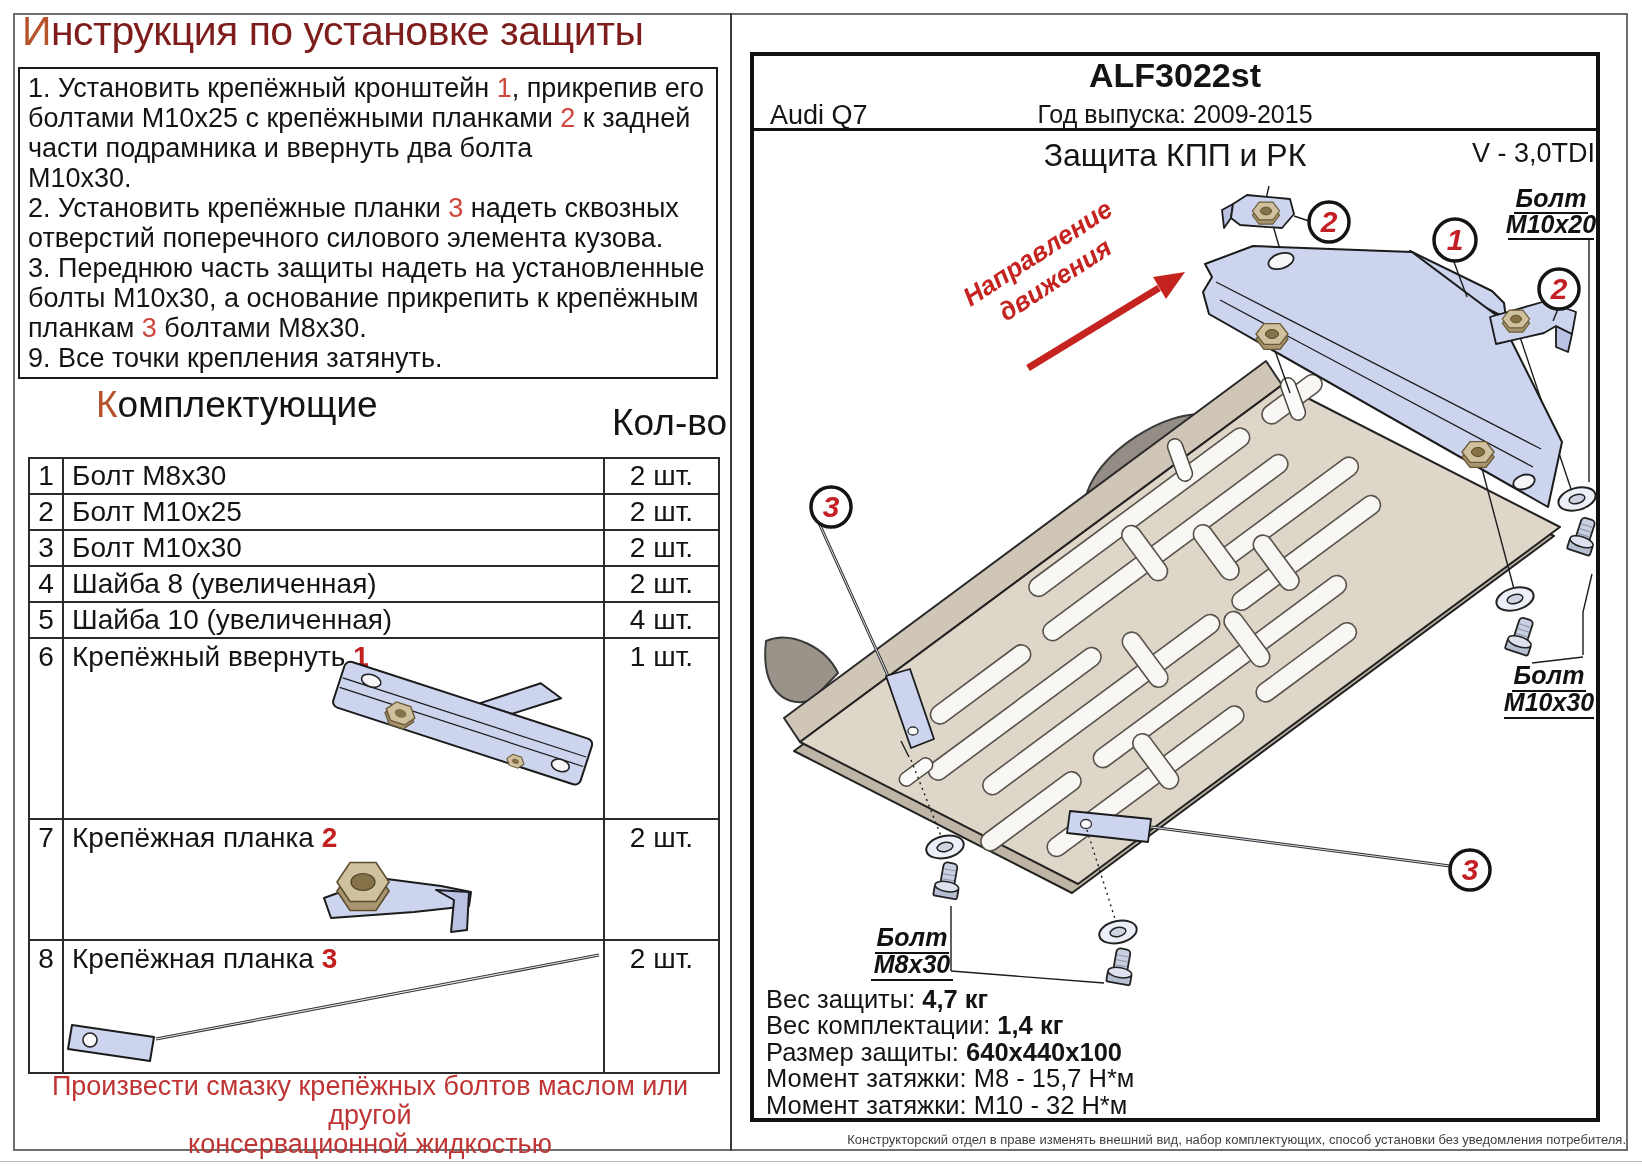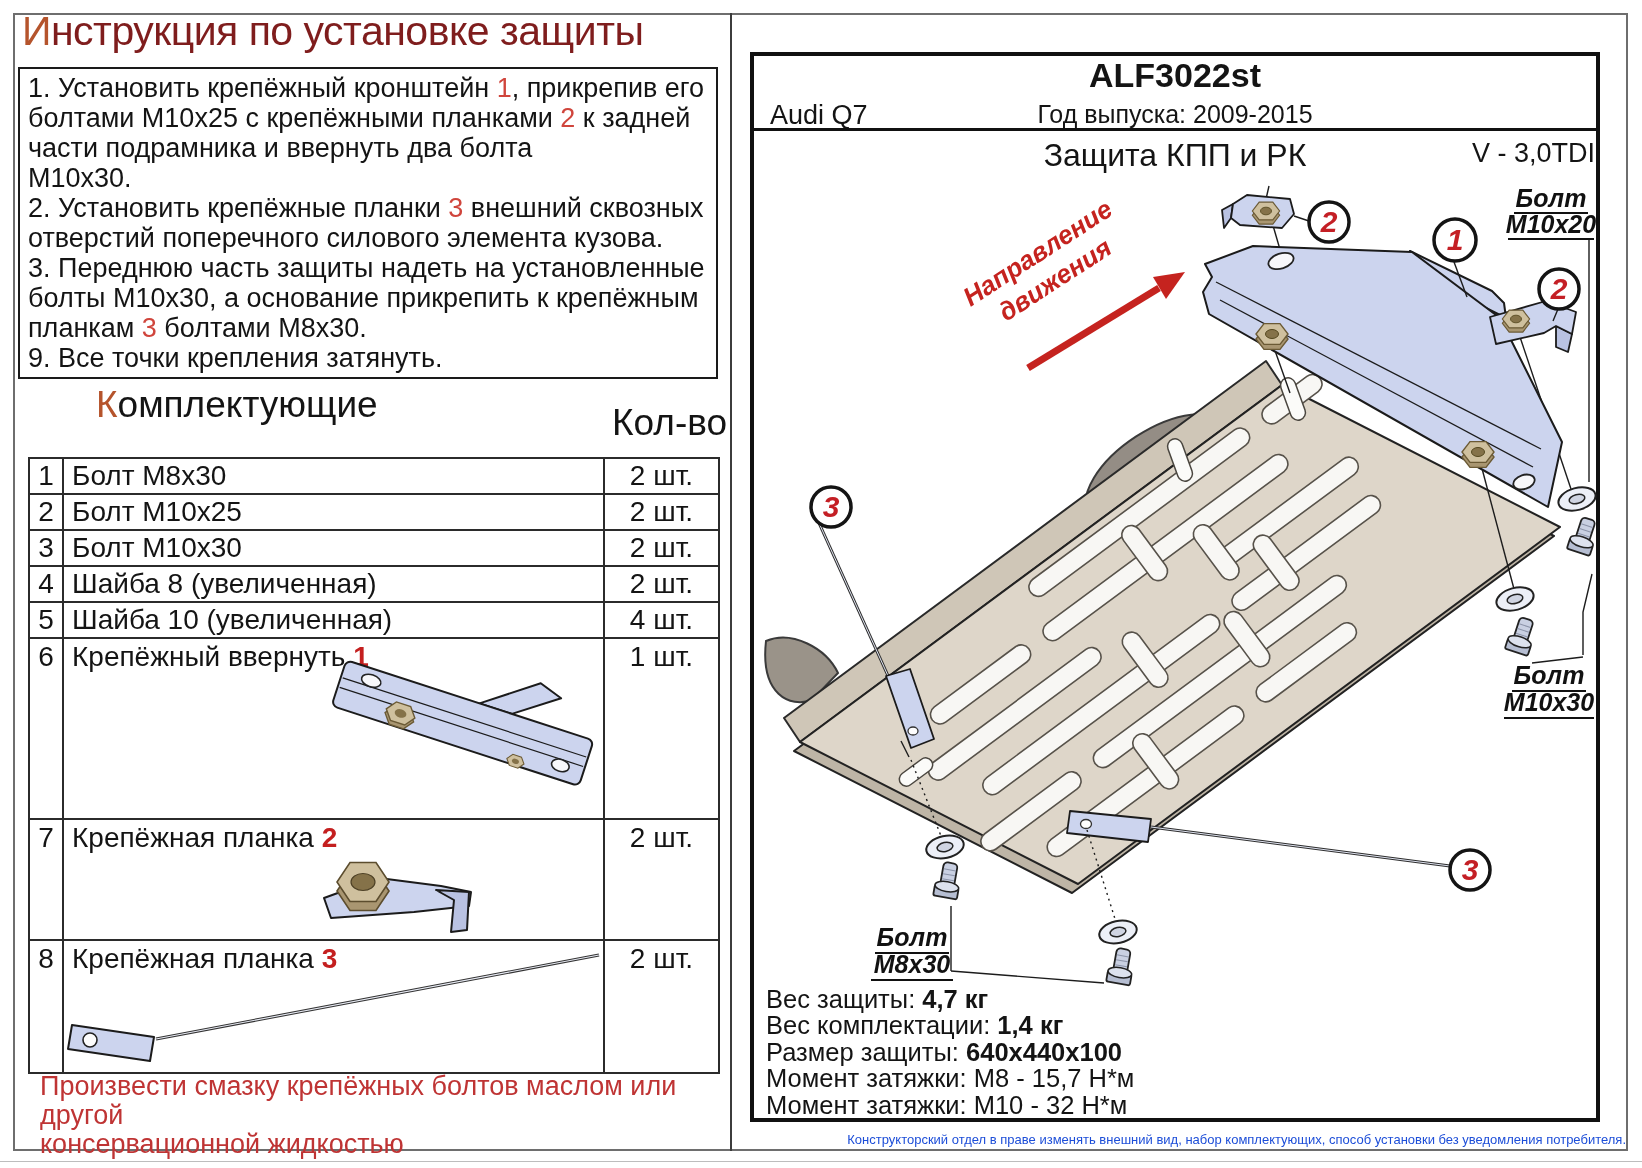--- a/index.html
+++ b/index.html
@@ -25,33 +25,33 @@
   td.cnum{text-align:center;}
   td.cname{padding-left:8px;position:relative;}
   td.cqty{text-align:center;}
   tr.rs td{height:28px;}
   tr.r6 td{height:176px;}
   tr.r7 td{height:116px;}
   tr.r8 td{height:128px;}
   tr.tall td{vertical-align:top;padding-top:2px;}
   .ref{color:#c41f1f;font-weight:bold;}
   .cell-art{position:absolute;pointer-events:none;}
-  .note{left:40px;top:1072px;width:660px;font-size:27px;line-height:29px;color:#bf3434;}
+  .note{left:40px;top:1072px;width:660px;text-align:center;font-size:27px;line-height:29px;color:#bf3434;}
 
   
   .panel-box{left:750px;top:52px;width:850px;height:1070px;border:4px solid #111;box-sizing:border-box;}
   .panel-code{left:750px;top:56px;width:850px;text-align:center;font-size:34px;font-weight:bold;}
   .panel-model{left:770px;top:100px;font-size:27px;}
   .panel-years{left:750px;top:100px;width:850px;text-align:center;font-size:25px;}
   .panel-engine{left:1455px;top:100px;width:140px;text-align:right;font-size:27px;margin-top:38px;}
   .panel-hline{left:754px;top:128px;width:842px;height:3px;background:#111;}
   .panel-subtitle{left:750px;top:137px;width:850px;text-align:center;font-size:32px;}
   .diagram{left:750px;top:166px;width:850px;height:834px;}
   .specs{left:766px;top:986px;font-size:25.5px;line-height:26.4px;}
-  .disclaimer{left:800px;top:1132px;width:826px;text-align:right;font-size:13px;color:#1d4ed8;}
+  .disclaimer{left:800px;top:1132px;width:826px;text-align:right;font-size:13px;color:#404040;}
 
   svg text{font-family:"Liberation Sans","DejaVu Sans",sans-serif;}
   .bolt-label{font-size:25px;font-style:italic;font-weight:bold;fill:#111;}
   .callout-num{font-size:30px;font-style:italic;font-weight:bold;fill:#c41f25;}
   .dir-text{font-size:26px;font-style:italic;font-weight:bold;fill:#c5231f;}
 </style>
 </head>
 <body>
 
 <div class="page">
@@ -59,21 +59,21 @@
   <div class="abs page-frame"></div>
   <div class="abs col-divider"></div>
 
   <div class="abs doc-title">Инструкция по установке защиты</div>
 
   <div class="abs instr-box">
     <div class="iline"><span>1. Установить крепёжный кронштейн </span><span class="red">1</span><span>, прикрепив его</span></div>
     <div class="iline"><span>болтами М10х25 с крепёжными планками </span><span class="red">2</span><span> к задней</span></div>
     <div class="iline"><span>части подрамника и ввернуть два болта</span></div>
     <div class="iline"><span>М10х30.</span></div>
-    <div class="iline"><span>2. Установить крепёжные планки </span><span class="red">3</span><span> внешний сквозных</span></div>
+    <div class="iline"><span>2. Установить крепёжные планки </span><span class="red">3</span><span> надеть сквозных</span></div>
     <div class="iline"><span>отверстий поперечного силового элемента кузова.</span></div>
     <div class="iline"><span>3. Переднюю часть защиты надеть на установленные</span></div>
     <div class="iline"><span>болты М10х30, а основание прикрепить к крепёжным</span></div>
     <div class="iline"><span>планкам </span><span class="red">3</span><span> болтами М8х30.</span></div>
     <div class="iline"><span>9. Все точки крепления затянуть.</span></div>
   </div>
 
   <div class="abs parts-heading">Комплектующие</div>
   <div class="abs qty-heading">Кол-во</div>
 

